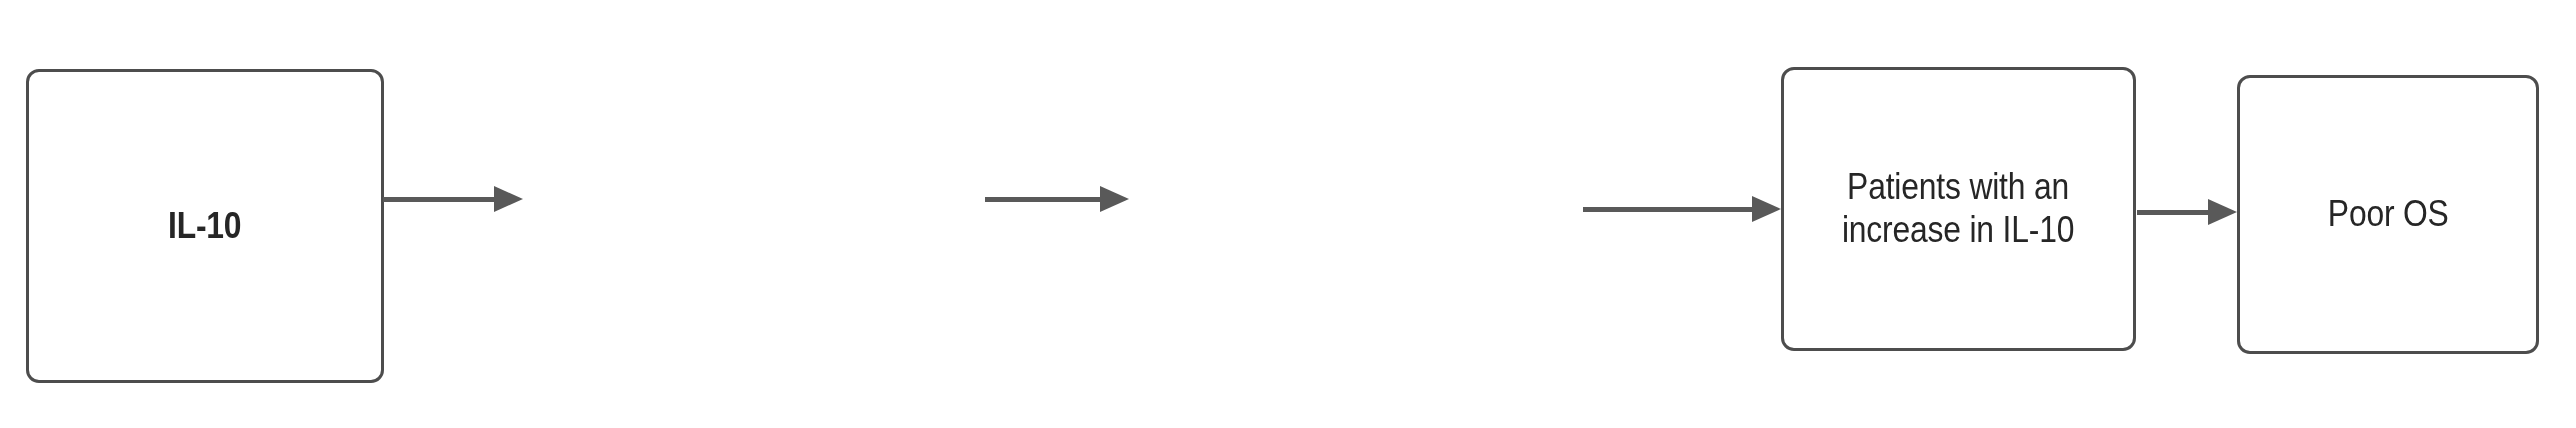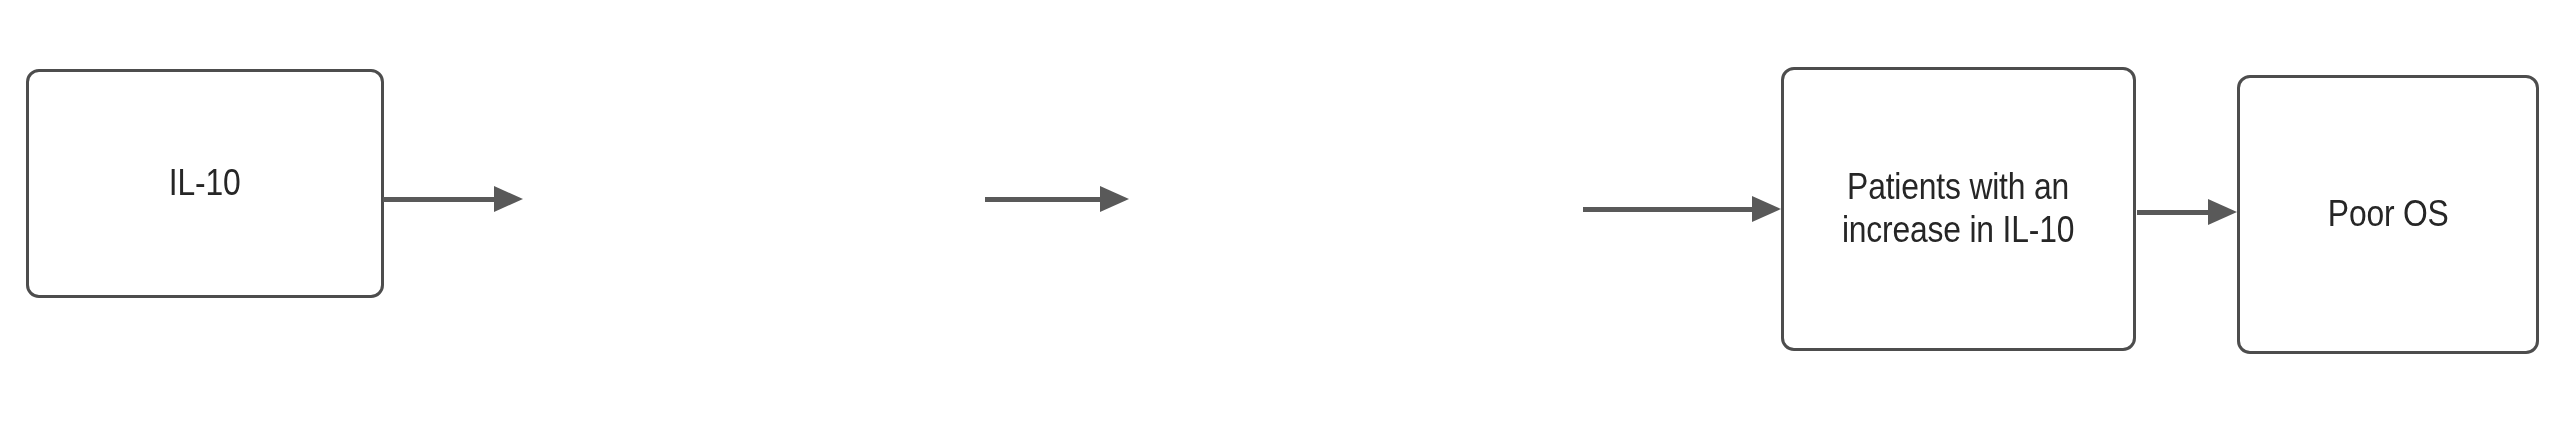--- a/index.html
+++ b/index.html
@@ -59,21 +59,21 @@
     border-top: 13.6px solid transparent;
     border-bottom: 13.6px solid transparent;
     border-left: 29px solid #595959;
   }
 </style>
 </head>
 <body>
 
 <div id="canvas" style="background: rgb(255, 255, 255);">
 
-  <div class="node" style="left: 26px; top: 69px; width: 358px; height: 229px; border-color: rgb(77, 77, 77); background: rgb(255, 255, 255); color: rgb(38, 38, 38);">
+  <div class="node" style="left: 26px; top: 69px; width: 358px; height: 314px; border-color: rgb(77, 77, 77); background: rgb(255, 255, 255); color: rgb(38, 38, 38); font-weight: bold;">
     <span class="node-label">IL-10</span>
   </div>
 
 
 
   <div class="node" style="left: 1781px; top: 67px; width: 355px; height: 284px; border-color: rgb(77, 77, 77); background: rgb(255, 255, 255); color: rgb(38, 38, 38);">
     <span class="node-label">Patients with an
 increase in IL-10</span>
   </div>
 

